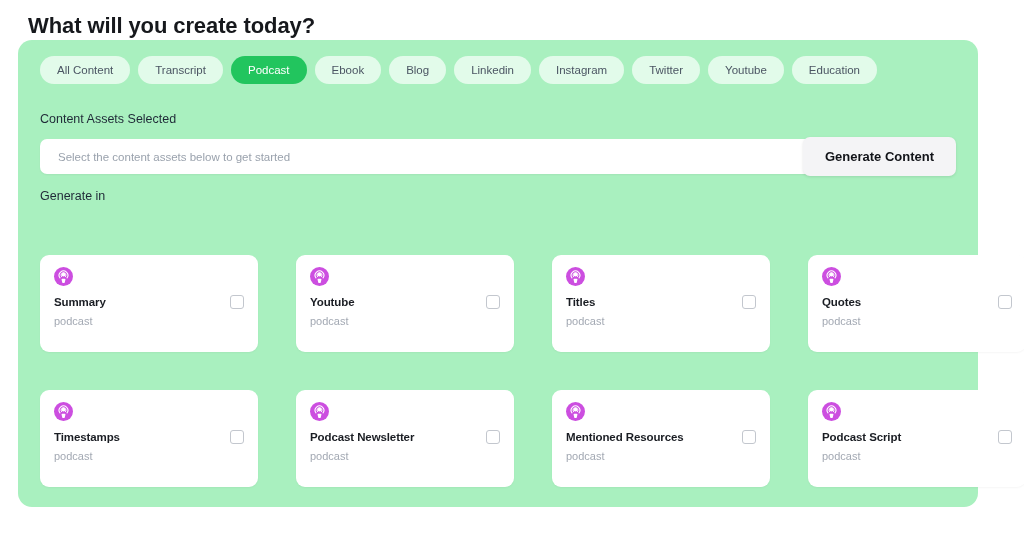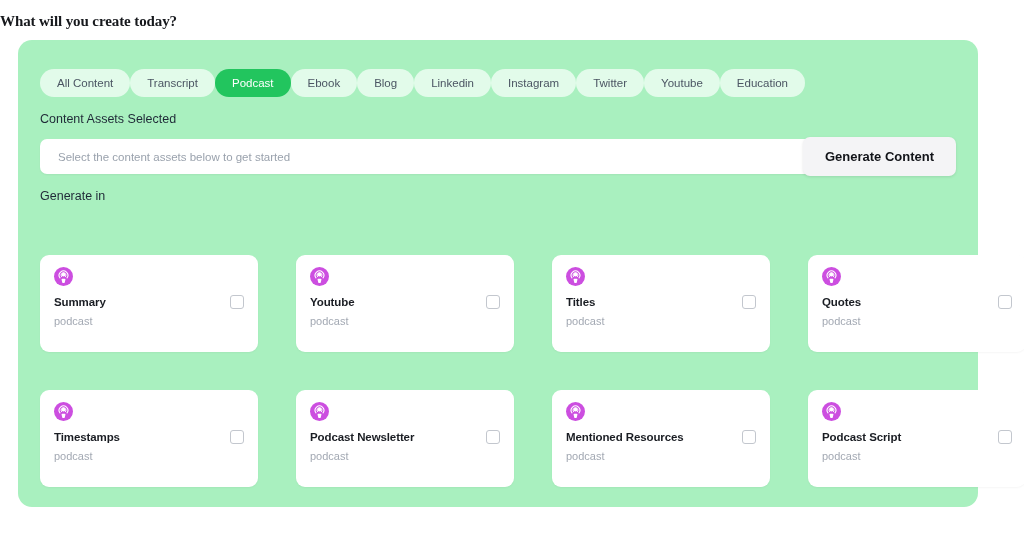--- a/index.html
+++ b/index.html
@@ -17,49 +17,48 @@
     position: relative;
     width: 1024px;
     height: 533px;
     overflow: hidden;
     background: #ffffff;
   }
 
   
   .page-title {
     position: absolute;
-    left: 0;
+    left: 28px;
     top: 0px;
-    font-size: 15px;
+    font-size: 22px;
     font-weight: bold;
     color: #16181c;
     letter-spacing: -0.1px;
     line-height: 22px;
-    font-family: Liberation Serif, serif;
   }
 
   
   .panel {
     position: absolute;
     left: 18px;
     top: 40px;
     width: 960px;
     height: 467px;
     background: #a9f0bf;
     border-radius: 14px;
   }
 
   
   .tab-row {
     position: absolute;
     left: 22px;
-    top: 29px;
+    top: 16px;
     display: flex;
     align-items: flex-end;
-    gap: 0;
+    gap: 8px;
   }
   .tab {
     height: 28px;
     padding: 0 17px;
     border-radius: 14px;
     background: #e2fbea;
     color: #4b5563;
     font-size: 11.5px;
     line-height: 28px;
     white-space: nowrap;

